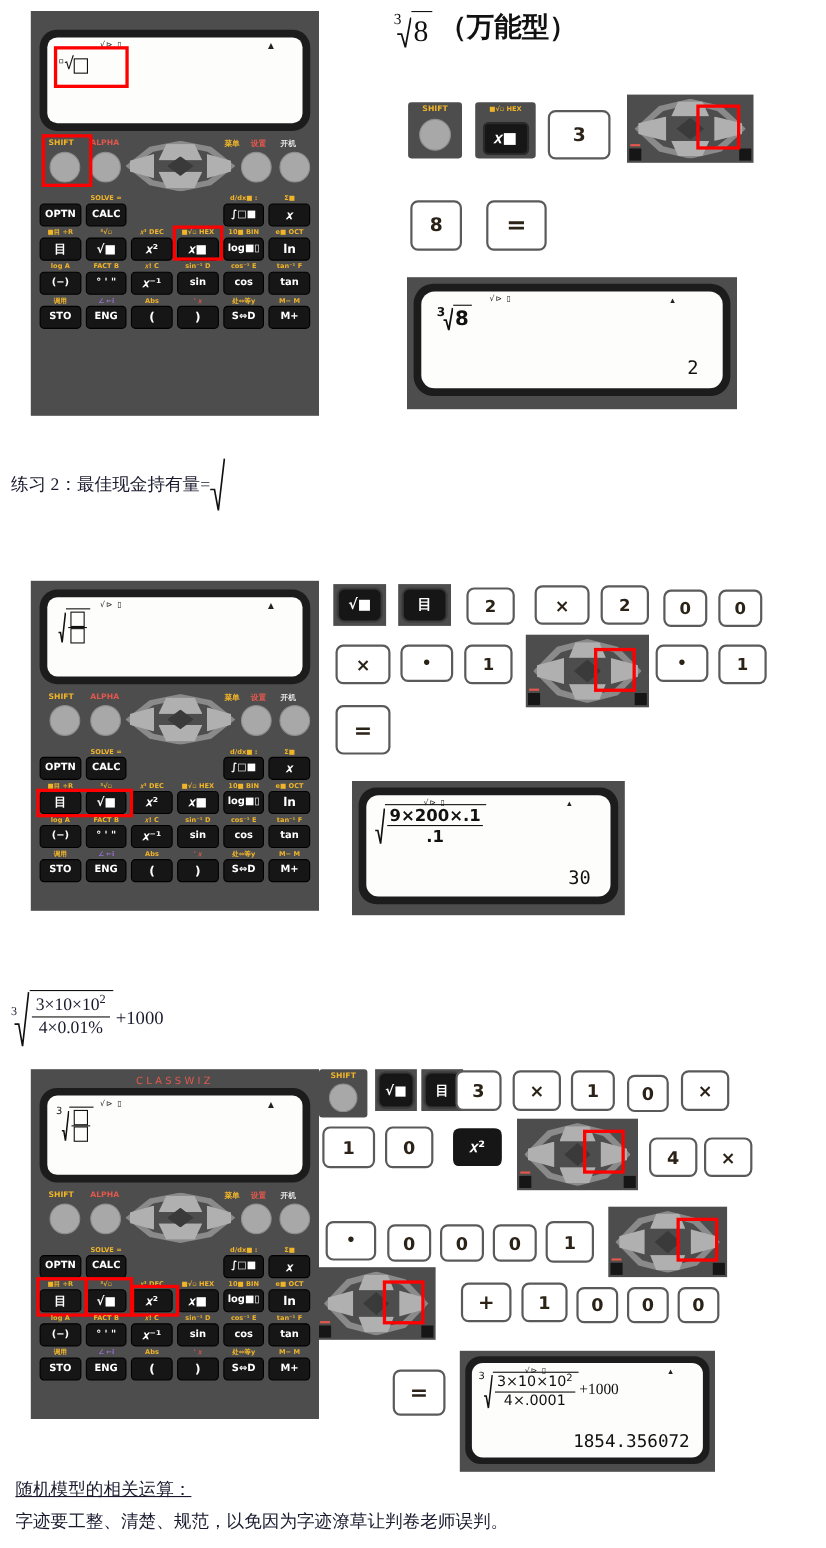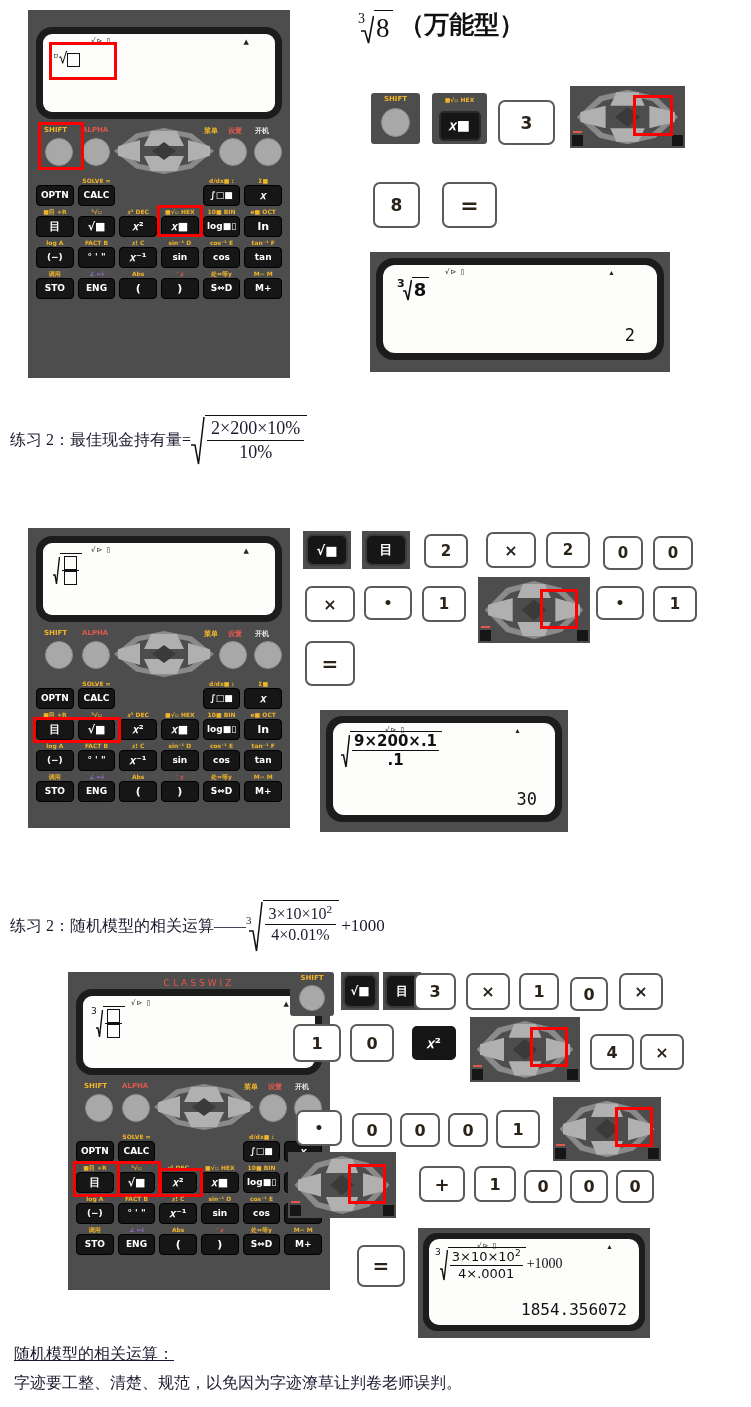--- a/index.html
+++ b/index.html
@@ -348,26 +348,20 @@
 </div>
 
 <div class="abs para" style="left:10px;top:415px;display:flex;align-items:center;">
   <span style="font-size:16px;">练习 2：最佳现金持有量=</span>
   <span class="sqrt-wrap" style="font-size:18px;">
     <span class="sqrt-hook">
       <svg width="14" height="50" viewBox="0 0 14 50">
           <path d="M0 30 L4 30 L7.5 49 L13 2" stroke="#111" stroke-width="1.5" fill="none"></path>
         </svg>
     </span>
-    <span class="sqrt-body">
-      <span class="frac">
-        <span class="num">2×200×10%</span>
-        <span class="den">10%</span>
-      </span>
-    </span>
   </span>
 </div>
 
 <div class="abs calc" style="left:28px;top:528px;width:262px;height:300px;">
   <div class="screen-bezel" style="margin-top:2px;">
     <div class="screen" style="height:72px;">
       <span class="scr-status">√⊳ ▯</span>
       <span class="scr-tri">▲</span>
       <div class="scr-expr" style="top:10px;left:10px;">
         <span class="sqrt-wrap" style="font-size:12px;">
@@ -585,39 +579,38 @@
             </span>
           </span>
         </span>
       </div>
       <div class="scr-res" style="font-size:17px;right:18px;bottom:6px;">30</div>
     </div>
   </div>
 </div>
 
 <div class="abs para" style="left:10px;top:900px;display:flex;align-items:center;">
-  <span style="font-size:16px;">练习 2：随机模型的相关运算——</span>
   <span class="sqrt-wrap" style="font-size:16px;">
     <span style="font-size:11px;align-self:flex-start;margin-top:14px;margin-right:-3px;">3</span>
     <span class="sqrt-hook">
       <svg width="14" height="52" viewBox="0 0 14 52">
           <path d="M0 31 L4 31 L7.5 51 L13 2" stroke="#111" stroke-width="1.5" fill="none"></path>
         </svg>
     </span>
     <span class="sqrt-body">
       <span class="frac">
         <span class="num"><span>3×10×10</span><sup style="font-size:0.7em;">2</sup></span>
         <span class="den">4×0.01%</span>
       </span>
     </span>
   </span>
   <span style="font-size:17px;margin-left:2px;">+1000</span>
 </div>
 
-<div class="abs calc" style="left:28px;top:972px;width:262px;height:318px;margin-left:40px;">
+<div class="abs calc" style="left:28px;top:972px;width:262px;height:318px;">
   <div class="calc-brand">CLASSWIZ</div>
   <div class="screen-bezel">
     <div class="screen" style="height:72px;">
       <span class="scr-status">√⊳ ▯</span>
       <span class="scr-tri">▲</span>
       <div class="scr-expr" style="top:10px;left:8px;">
         <span class="sqrt-wrap" style="font-size:12px;">
           <span style="font-size:9px;align-self:flex-start;margin-right:-1px;">3</span>
           <span class="sqrt-hook">
             <svg width="7" height="30" viewBox="0 0 7 30">

